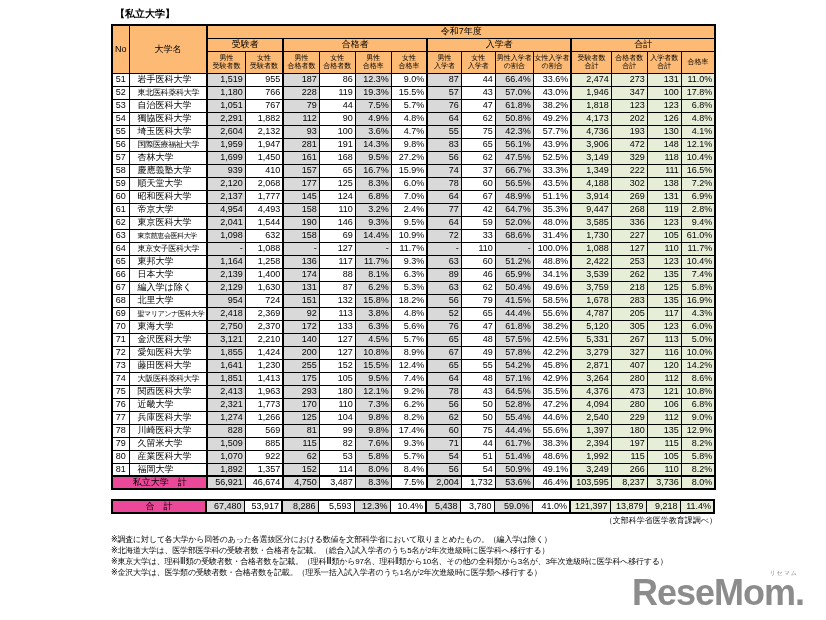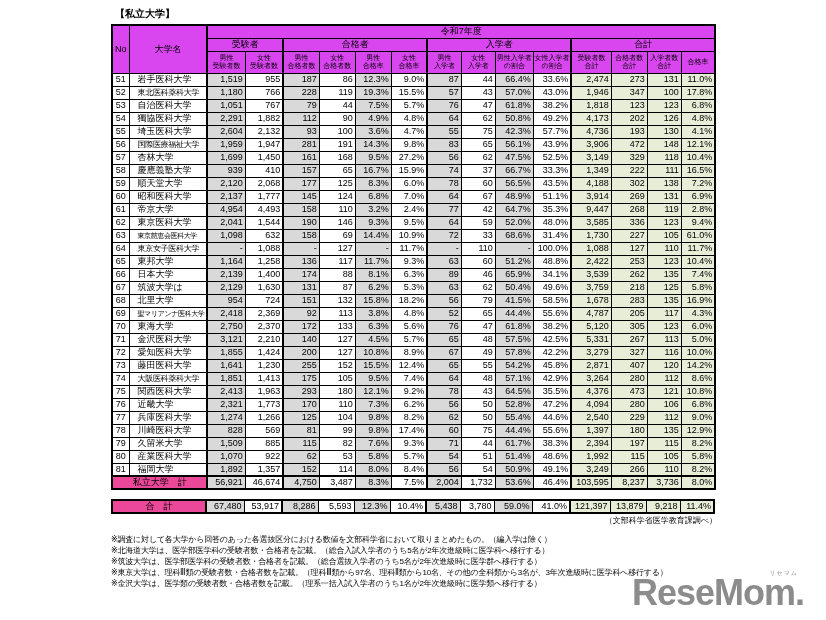--- a/index.html
+++ b/index.html
@@ -16,21 +16,21 @@
 
   table { border-collapse: collapse; table-layout: fixed; border: 2px solid #000; }
   td, th {
     border: 1px solid #000;
     font-size: 9px; line-height: 11px;
     height: 13px;
     padding: 0 2px;
     overflow: hidden; white-space: nowrap;
     font-weight: normal;
   }
-  th { background: #d946ef; text-align: center; }
+  th { background: #fdba74; text-align: center; }
   th.grp { border-bottom: 1px solid #000; }
   .sub { font-size: 7px; line-height: 8px; height: 22px; padding: 1px 0; }
   .tl { border-left: 2px solid #000 !important; }
 
   .no-cell   { text-align: center; background: #fff; }
   .name-cell { text-align: left; background: #fff; padding-left: 8px; }
   .name-sm   { font-size: 8px; letter-spacing: -0.3px; }
   .name-xs   { font-size: 7px; letter-spacing: -0.4px; }
   .num { text-align: right; }
   .c-male   { background: #d9d9d9; }
@@ -397,21 +397,21 @@
           <td class="num c-female">46</td>
           <td class="num c-male">65.9%</td>
           <td class="num c-female">34.1%</td>
           <td class="num c-total tl">3,539</td>
           <td class="num c-total">262</td>
           <td class="num c-total">135</td>
           <td class="num c-total">7.4%</td>
         </tr>
         <tr>
           <td class="no-cell">67</td>
-          <td class="name-cell">筑波大学は</td>
+          <td class="name-cell">編入学は除く</td>
           <td class="num c-male tl">2,129</td>
           <td class="num c-female">1,630</td>
           <td class="num c-male tl">131</td>
           <td class="num c-female">87</td>
           <td class="num c-male">6.2%</td>
           <td class="num c-female">5.3%</td>
           <td class="num c-male tl">63</td>
           <td class="num c-female">62</td>
           <td class="num c-male">50.4%</td>
           <td class="num c-female">49.6%</td>
@@ -730,21 +730,20 @@
           <td class="num c-total">11.4%</td>
         </tr>
       </tbody>
   </table>
 
   <div class="attribution">（文部科学省医学教育課調べ）</div>
 
   <div class="footnotes">
     <div class="footnote">※調査に対して各大学から回答のあった各選抜区分における数値を文部科学省において取りまとめたもの。（編入学は除く）</div>
     <div class="footnote">※北海道大学は、医学部医学科の受験者数・合格者を記載。（総合入試入学者のうち5名が2年次進級時に医学科へ移行する）</div>
-    <div class="footnote">※筑波大学は、医学部医学科の受験者数・合格者を記載。（総合選抜入学者のうち5名が2年次進級時に医学群へ移行する）</div>
     <div class="footnote">※東京大学は、理科Ⅲ類の受験者数・合格者数を記載。（理科Ⅲ類から97名、理科Ⅱ類から10名、その他の全科類から3名が、3年次進級時に医学科へ移行する）</div>
     <div class="footnote">※金沢大学は、医学類の受験者数・合格者数を記載。（理系一括入試入学者のうち1名が2年次進級時に医学類へ移行する）</div>
   </div>
 </div>
 
 <div class="logo">
   <span class="logo-text">ReseMom.</span>
   <span class="logo-ruby">リセマム</span>
 </div>
 

